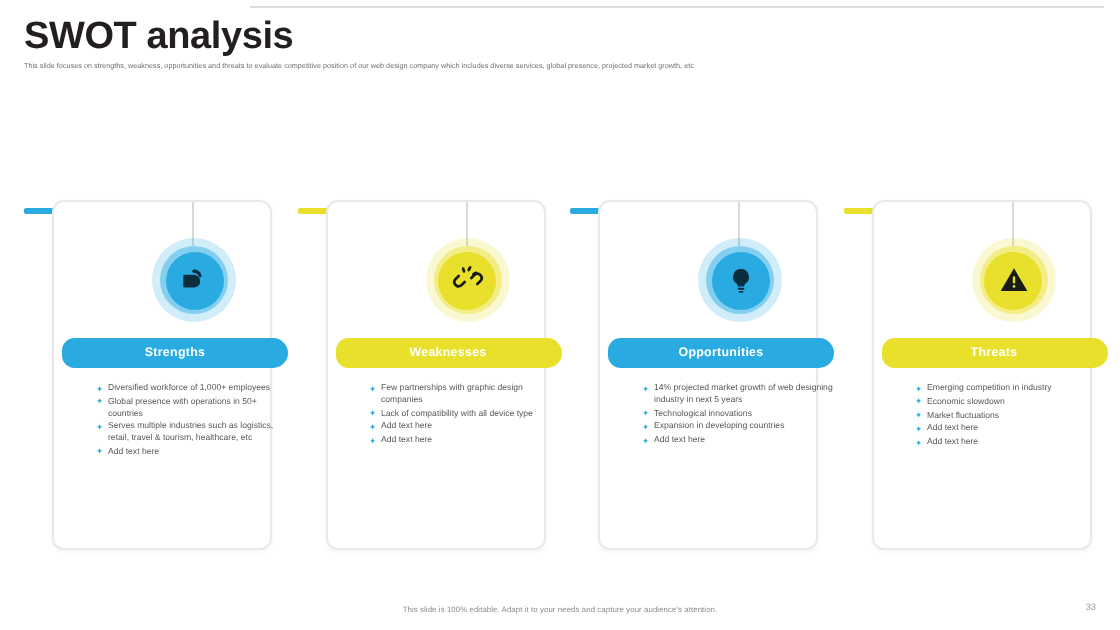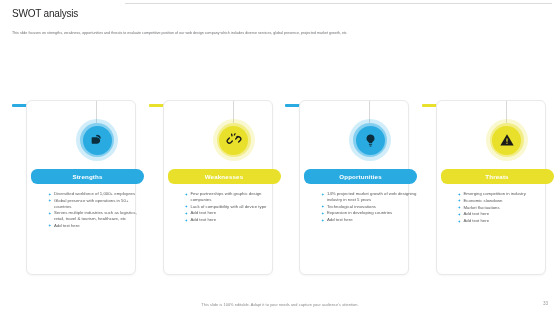--- a/index.html
+++ b/index.html
@@ -17,22 +17,22 @@
 
   
   .header {
     position: absolute;
     left: 0; top: 0;
     width: 560px;
   }
   .title {
     position: absolute;
     left: 12px; top: 8px;
-    font-size: 10px;
-    font-weight: normal;
+    font-size: 19px;
+    font-weight: bold;
     color: #231f20;
     letter-spacing: -0.2px;
   }
   .title-rule {
     position: absolute;
     left: 125px; top: 3px;
     width: 427px; height: 1px;
     background: #dcdcdc;
   }
   .subtitle {

